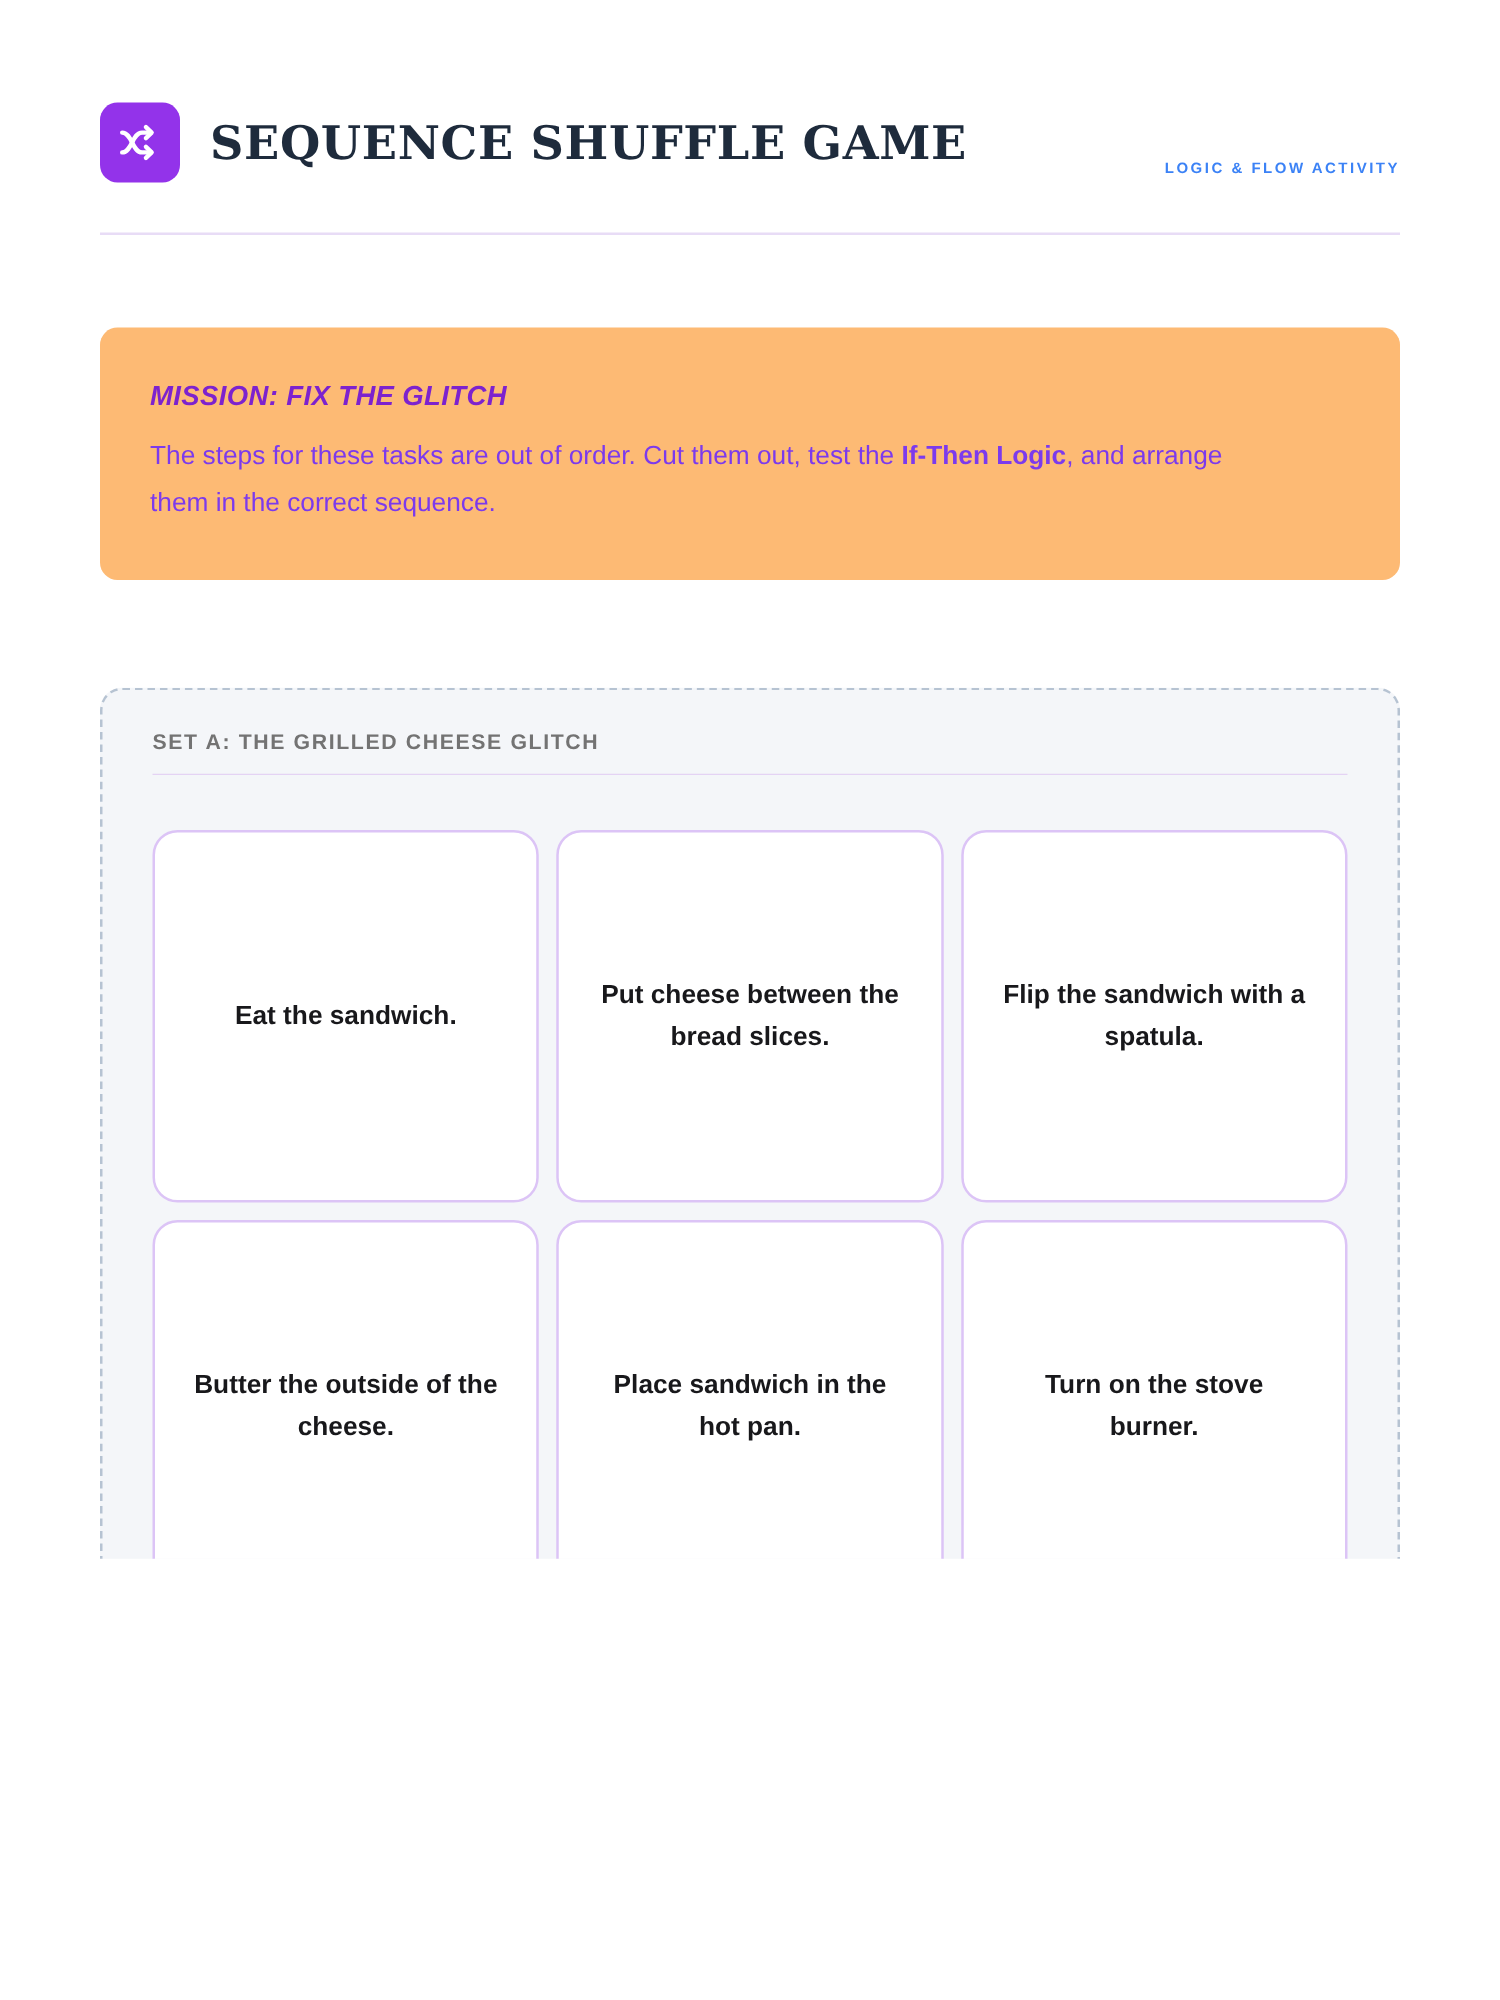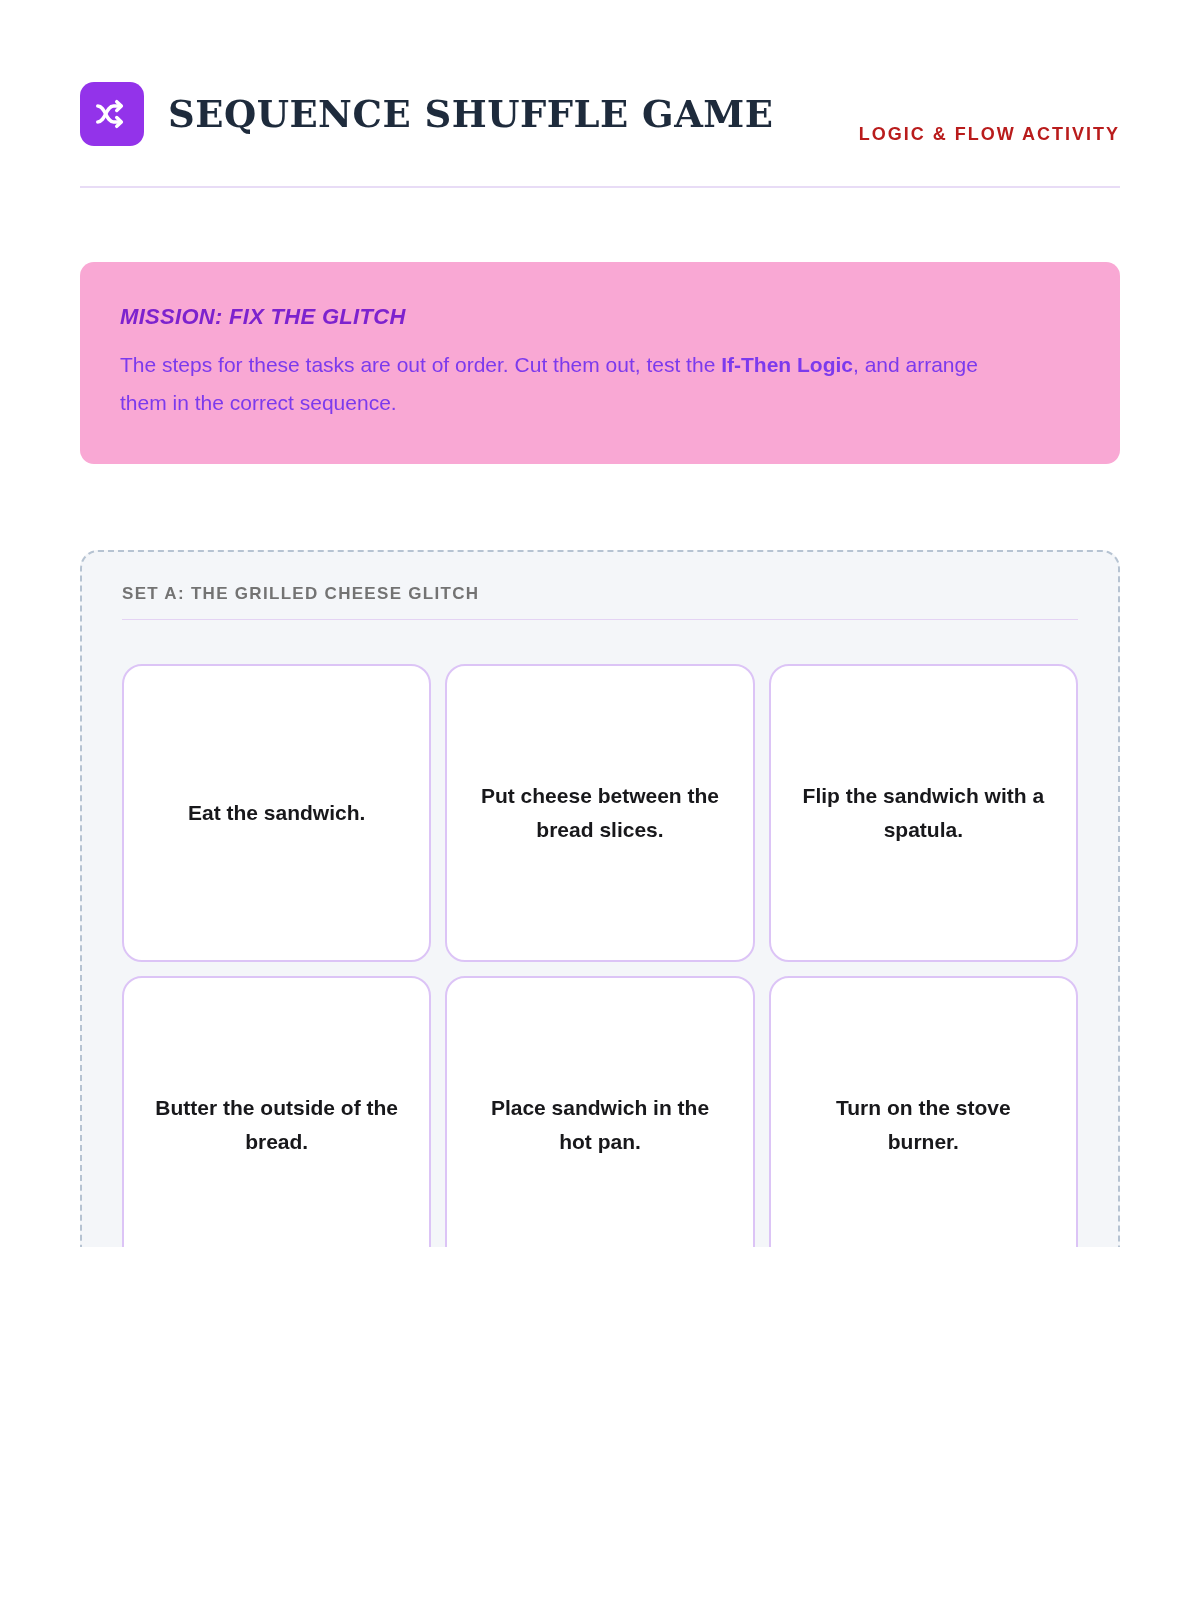--- a/index.html
+++ b/index.html
@@ -38,37 +38,37 @@
   .page-title {
     font-family: "DejaVu Serif", serif;
     font-size: 37px;
     font-weight: 700;
     color: #1e2b3c;
     letter-spacing: 0.5px;
     white-space: nowrap;
   }
   .activity-badge {
     margin-left: auto;
-    font-size: 18px;
+    font-size: 12px;
     font-weight: 700;
     letter-spacing: 2px;
-    color: #b91c1c;
+    color: #3b82f6;
     white-space: nowrap;
     margin-top: 40px;
   }
   .header-divider {
     height: 2px;
     background: #e8dcf6;
     margin-top: 40px;
   }
 
   
   .mission {
     margin-top: 74px;
-    background: #f9a8d4;
+    background: #fdba74;
     border-radius: 14px;
     padding: 42px 40px;
   }
   .mission-title {
     font-size: 22px;
     font-weight: 700;
     font-style: italic;
     letter-spacing: 0.3px;
     color: #7d22ce;
   }
@@ -157,21 +157,21 @@
       <div class="card">
         <span class="card-text">Eat the sandwich.</span>
       </div>
       <div class="card">
         <span class="card-text">Put cheese between the bread slices.</span>
       </div>
       <div class="card">
         <span class="card-text">Flip the sandwich with a spatula.</span>
       </div>
       <div class="card">
-        <span class="card-text">Butter the outside of the bread.</span>
+        <span class="card-text">Butter the outside of the cheese.</span>
       </div>
       <div class="card">
         <span class="card-text">Place sandwich in the hot pan.</span>
       </div>
       <div class="card">
         <span class="card-text">Turn on the stove burner.</span>
       </div>
     </div>
   </section>
 

